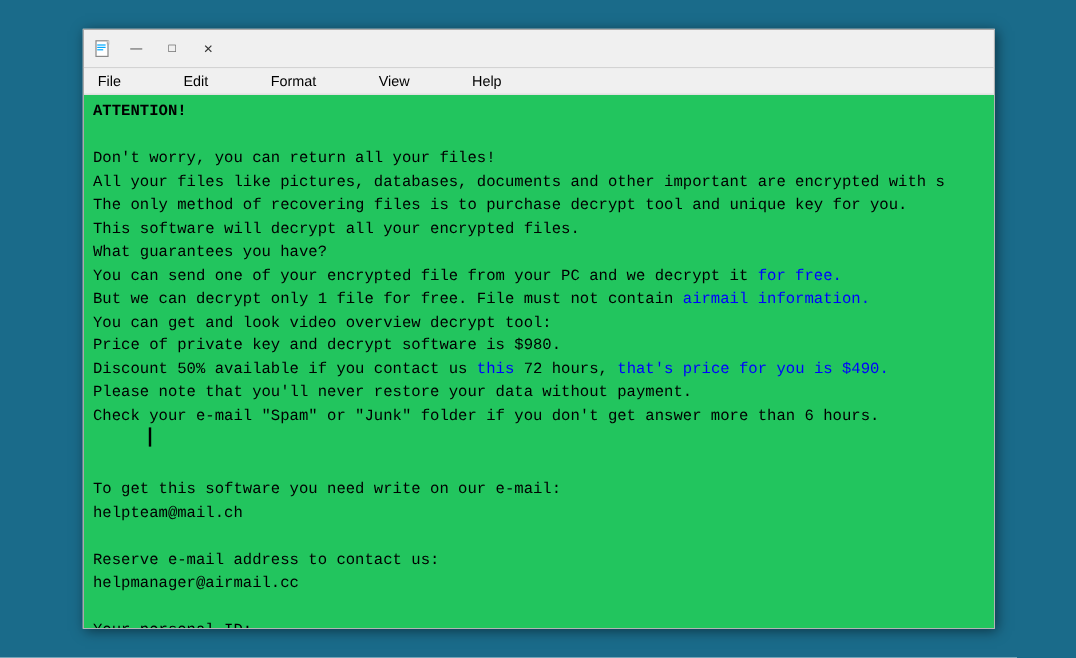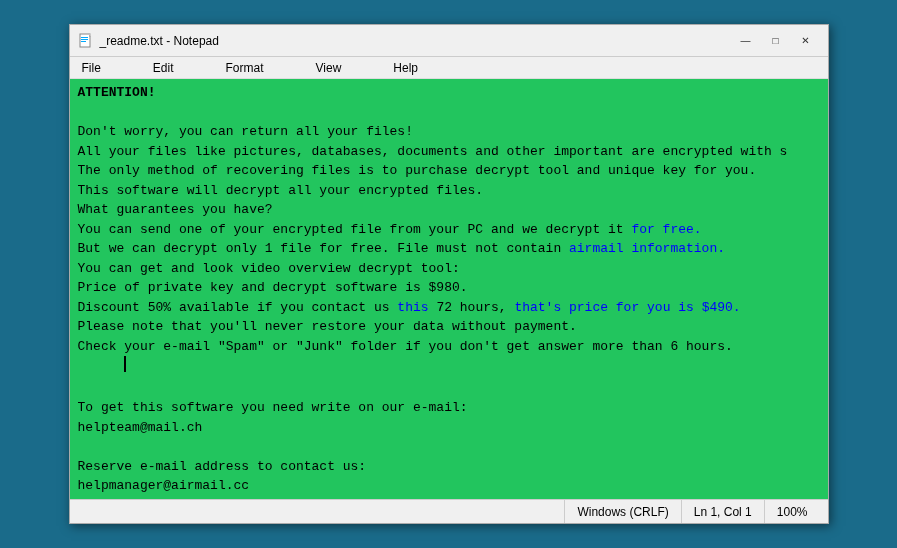--- a/index.html
+++ b/index.html
@@ -188,21 +188,20 @@
     <div class="titlebar-icon">
       <svg viewBox="0 0 16 16">
         <rect x="2" y="1" width="10" height="13" fill="#fff" stroke="#888" stroke-width="1"></rect>
         <rect x="3" y="4" width="7" height="1" fill="#00aaff"></rect>
         <rect x="3" y="6" width="7" height="1" fill="#00aaff"></rect>
         <rect x="3" y="8" width="5" height="1" fill="#00aaff"></rect>
         <rect x="11" y="1" width="2" height="3" fill="#aaa"></rect>
         <polygon points="11,1 13,1 13,4" fill="#ccc"></polygon>
       </svg>
     </div>
-    <div class="titlebar-title">_readme.txt - Notepad</div>
     <div class="titlebar-buttons">
       <button class="titlebar-btn">—</button>
       <button class="titlebar-btn">□</button>
       <button class="titlebar-btn close">✕</button>
     </div>
   </div>
 
   <div class="menubar">
     <span class="menu-item">File</span>
     <span class="menu-item">Edit</span>
@@ -232,19 +231,13 @@
 To get this software you need write on our e-mail:
 helpteam@mail.ch
 
 Reserve e-mail address to contact us:
 helpmanager@airmail.cc
 
 Your personal ID:</pre>
     </div>
   </div>
 
-  <div class="statusbar">
-    <div class="statusbar-spacer"></div>
-    <div class="statusbar-item">Windows (CRLF)</div>
-    <div class="statusbar-item">Ln 1, Col 1</div>
-    <div class="statusbar-item">100%</div>
-  </div>
 </div>
 
 </body></html>

